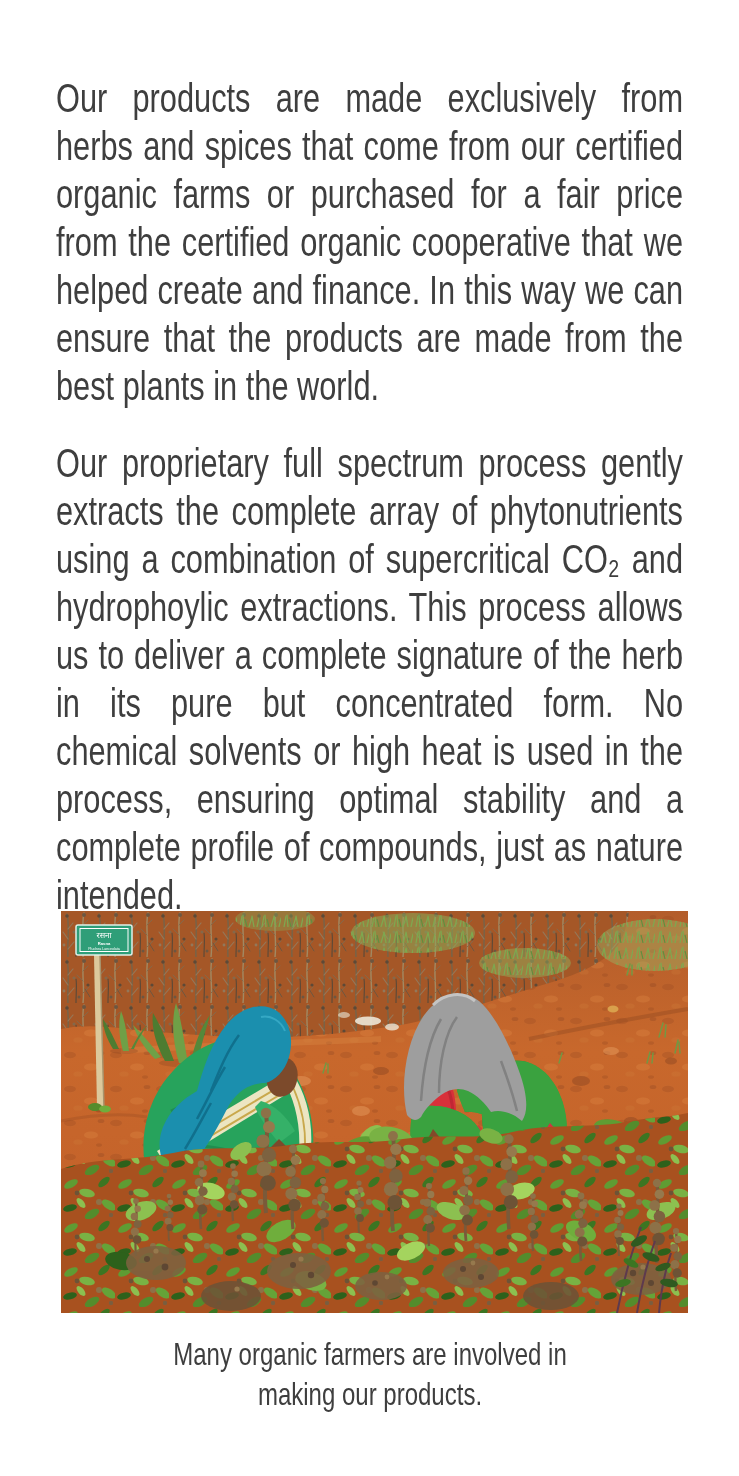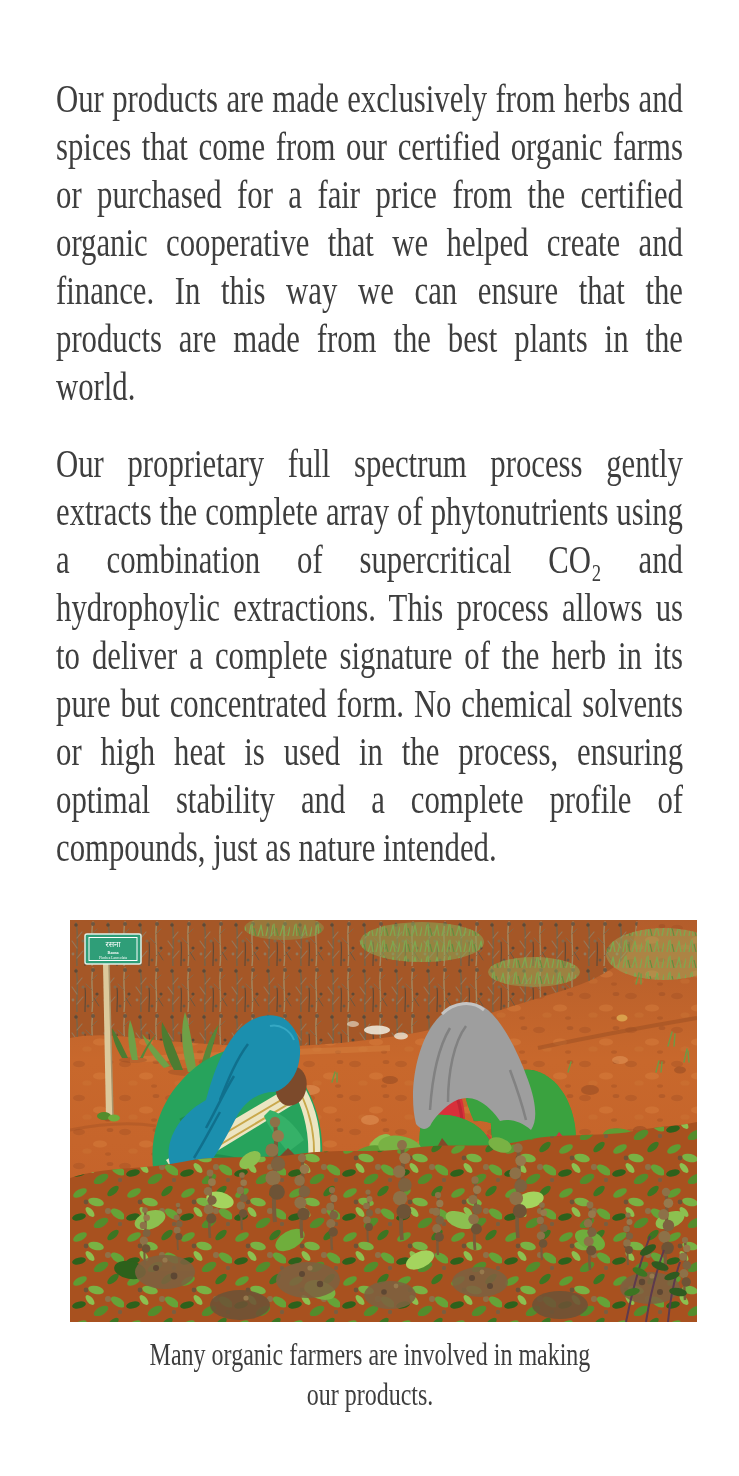--- a/index.html
+++ b/index.html
@@ -1,28 +1,28 @@
 <!DOCTYPE html>
 <html><head>
 <meta charset="utf-8">
 <style>
   html,body { margin:0; padding:0; background:#ffffff; }
   .page {
     position:relative; width:739px; height:1476px; background:#ffffff;
-    font-family:Liberation Serif, serif; color:#3e3e3e; overflow:hidden;
+    font-family:Liberation Sans, sans-serif; color:#3e3e3e; overflow:hidden;
   }
   .body-text {
     position:absolute; left:56px; width:836px; margin:0;
     font-size:41px; line-height:48px; text-align:justify;
     transform:scaleX(0.75); transform-origin:left top;
   }
   .para1 { top:74px; }
   .para2 { top:439px; }
   .photo {
-    position:absolute; left:56px; top:906px; width:627px; height:402px; margin:14px;
+    position:absolute; left:56px; top:906px; width:627px; height:402px; margin:5px;
   }
   .photo svg { display:block; }
   .caption {
     position:absolute; top:1334px; left:50%; width:600px; margin-left:-300px;
     font-size:32px; line-height:40px; text-align:center;
     transform:scaleX(0.75); transform-origin:center top;
   }
 </style>
 </head>
 <body>

